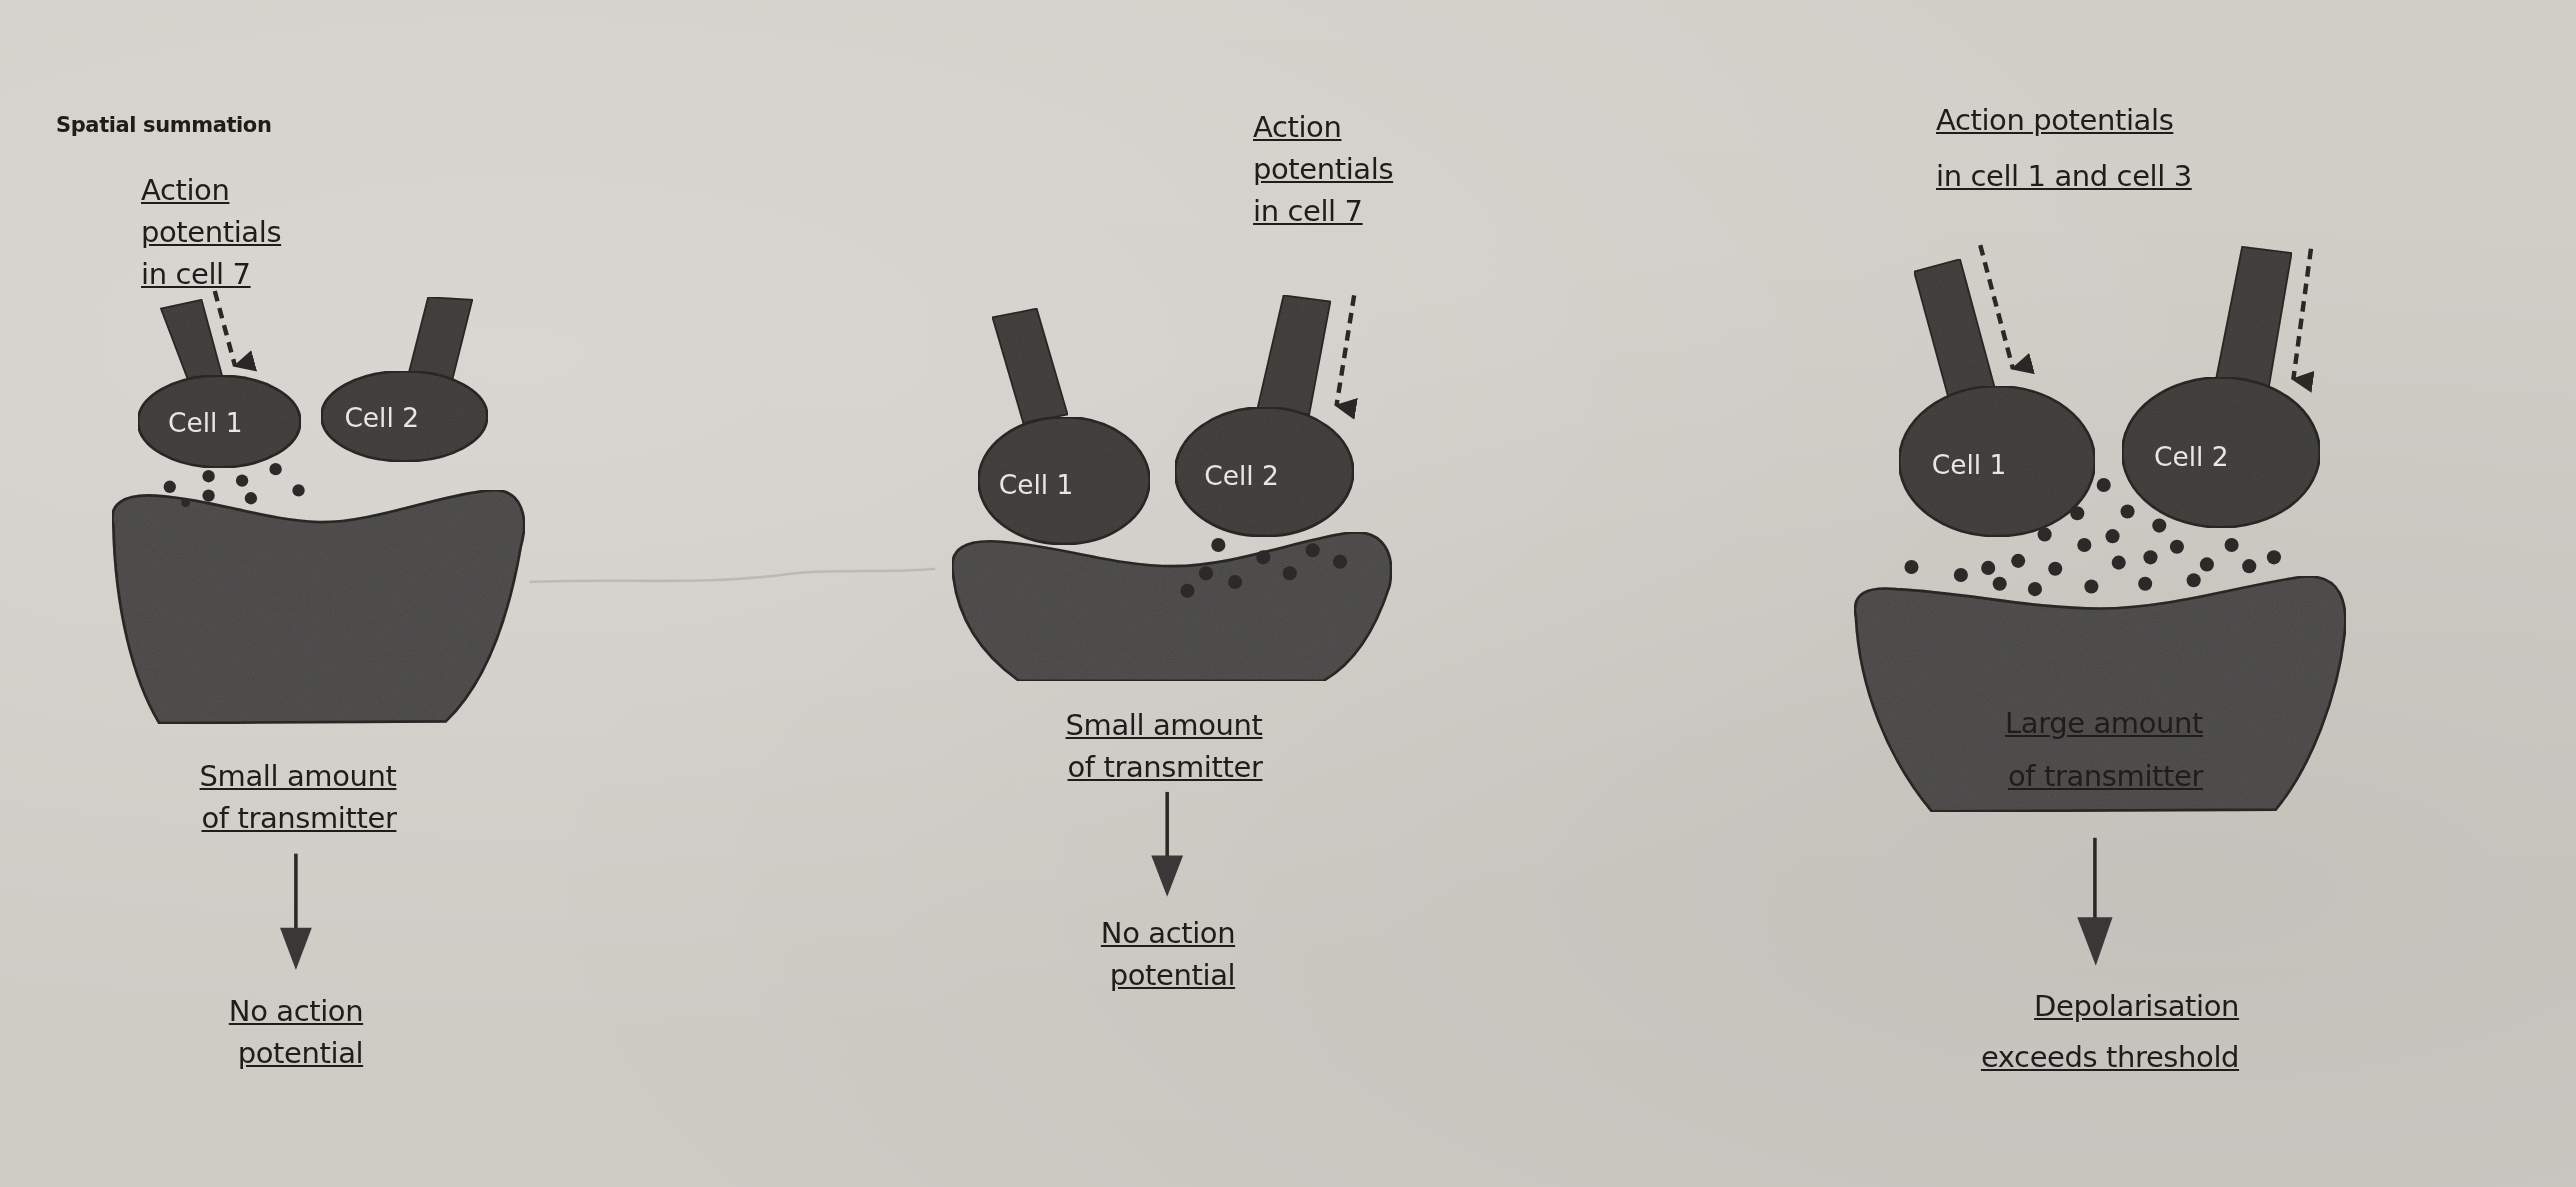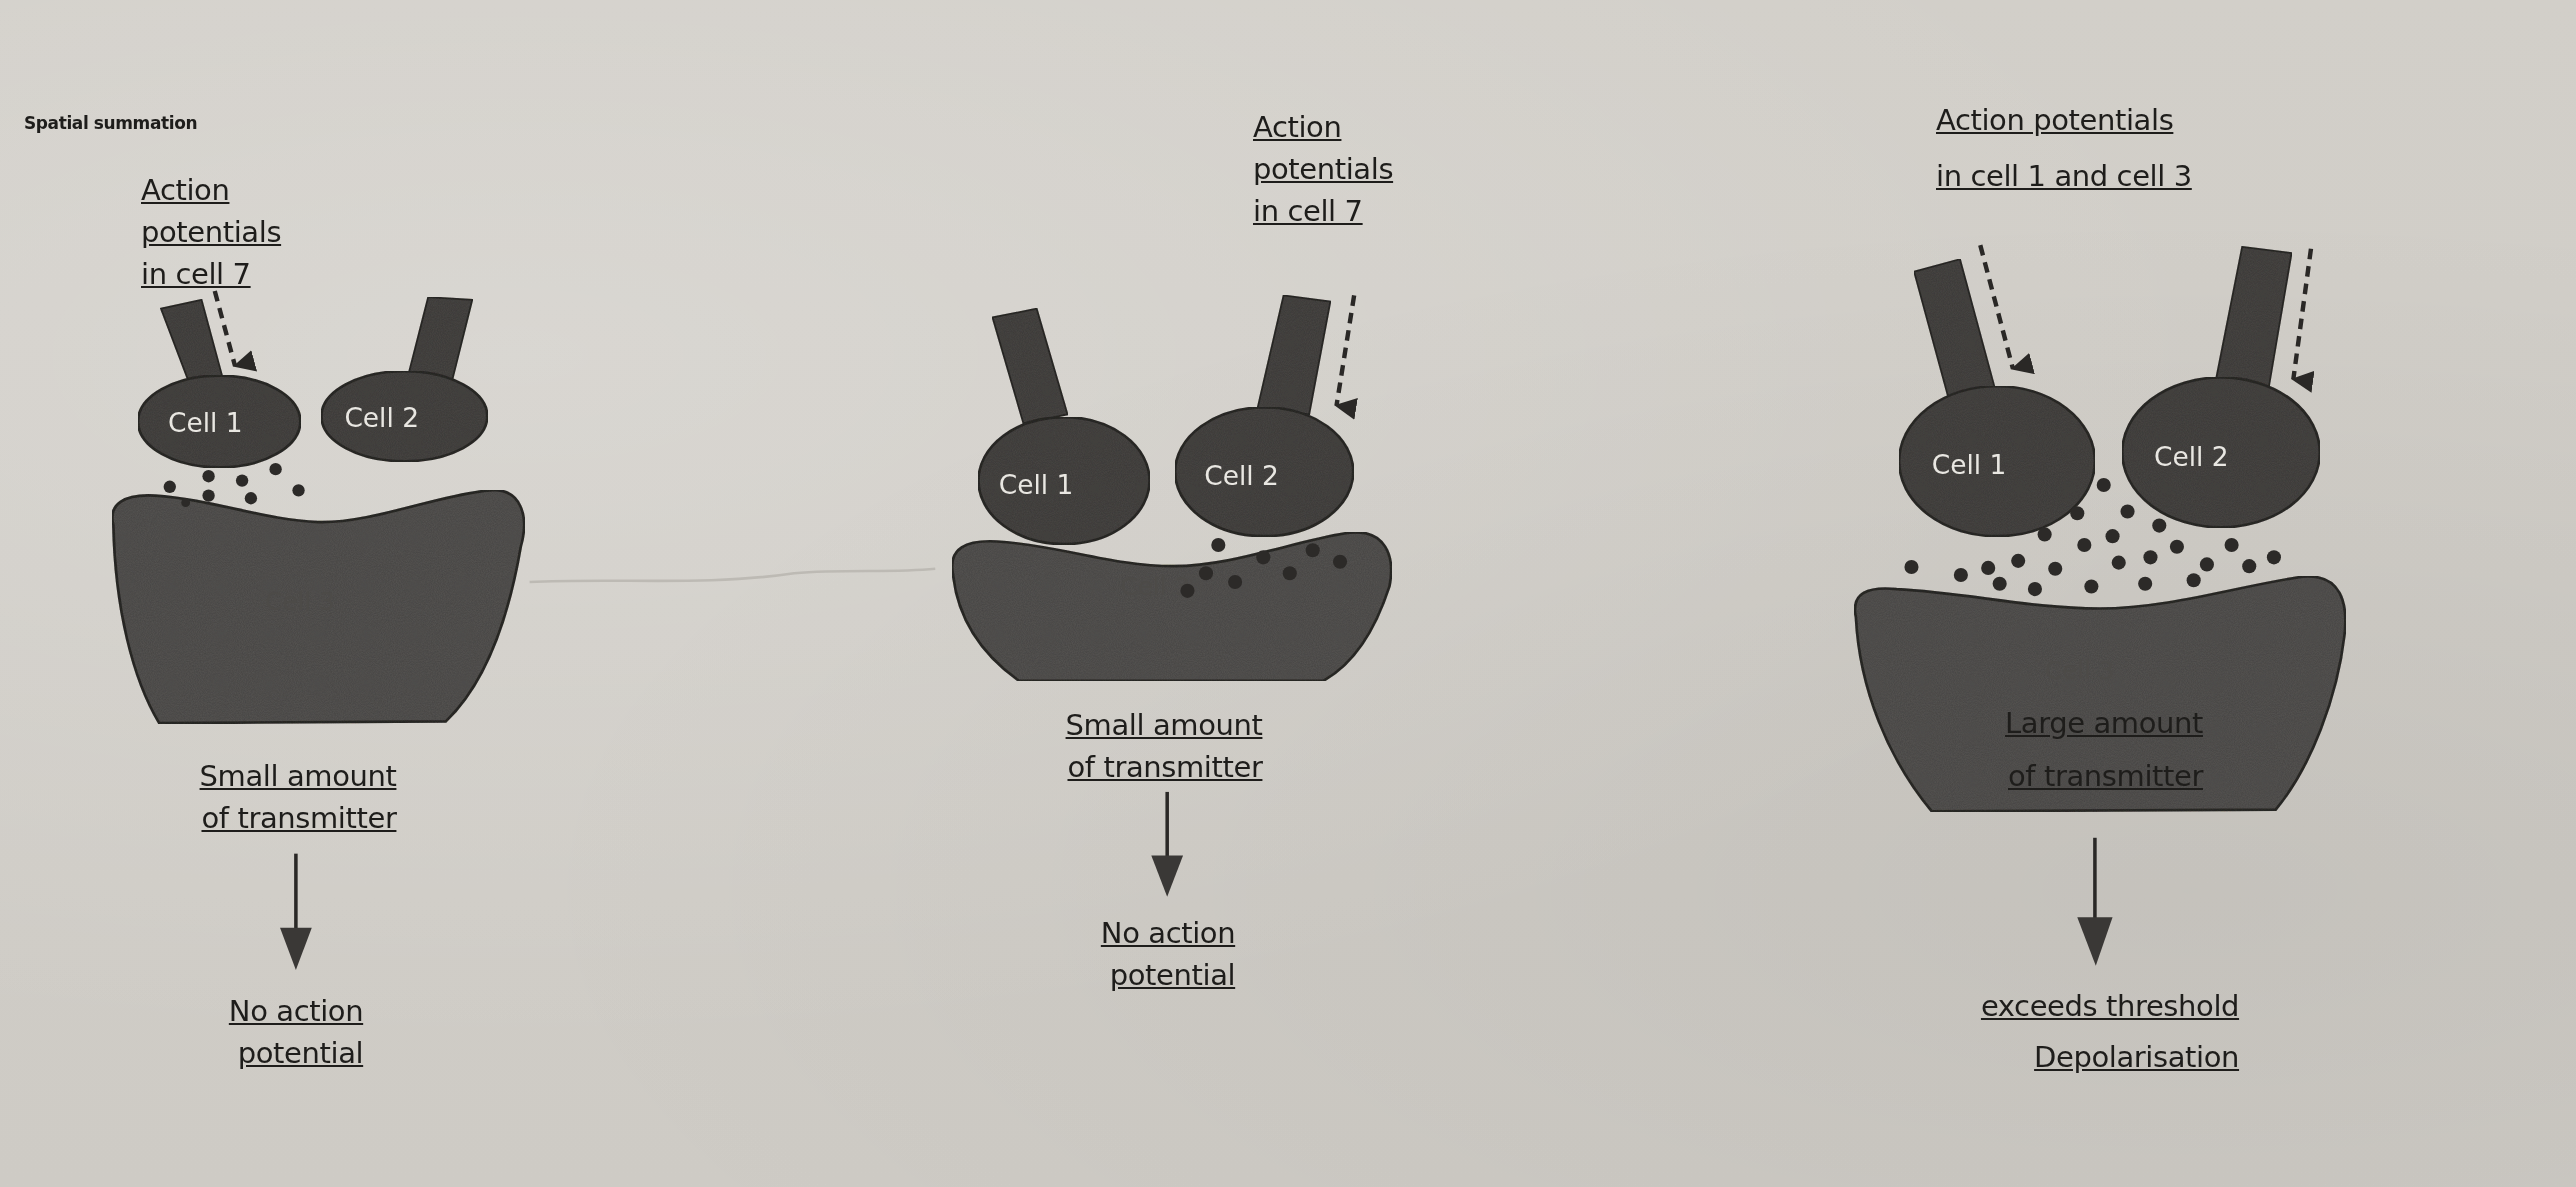--- a/index.html
+++ b/index.html
@@ -20,22 +20,22 @@
   .lbl {
     position: absolute;
     font-size: 29px;
     line-height: 42px;
     white-space: nowrap;
     letter-spacing: -0.4px;
     text-decoration: underline;
   }
   .lbl.center { text-align: right; transform: translateX(-50%); }
   .title {
-    position: absolute; left: 24px; top: 113px;
-    font-size: 17px; font-weight: bold; letter-spacing: -0.4px;
+    position: absolute; left: 56px; top: 113px;
+    font-size: 21px; font-weight: bold; letter-spacing: -0.4px;
     white-space: nowrap;
   }
   svg.diagram { position: absolute; left: 0; top: 0; }
   .cell-text { font-family: "DejaVu Sans", sans-serif; font-size: 30px; fill: #e9e7e2; }
   .cell3-text { font-family: "DejaVu Sans", sans-serif; font-size: 28px; fill: #4d4b48; }
 </style>
 </head>
 <body>
 
 <div class="paper-shade"></div>
@@ -208,16 +208,16 @@
 
 <div class="lbl" style="left:1899px; top:92px; line-height:56px;margin-left:37px;">
   <div>Action potentials</div>
   <div>in cell 1 and cell 3</div>
 </div>
 <div class="lbl center" style="left:2104px; top:697px; line-height:53px;">
   <div>Large amount</div>
   <div>of transmitter</div>
 </div>
 <div class="lbl center" style="left:2110px; top:981px; line-height:51px;">
+  <div>Depolarisation</div>
   <div>exceeds threshold</div>
-  <div>Depolarisation</div>
 </div>
 
 
 </body></html>

